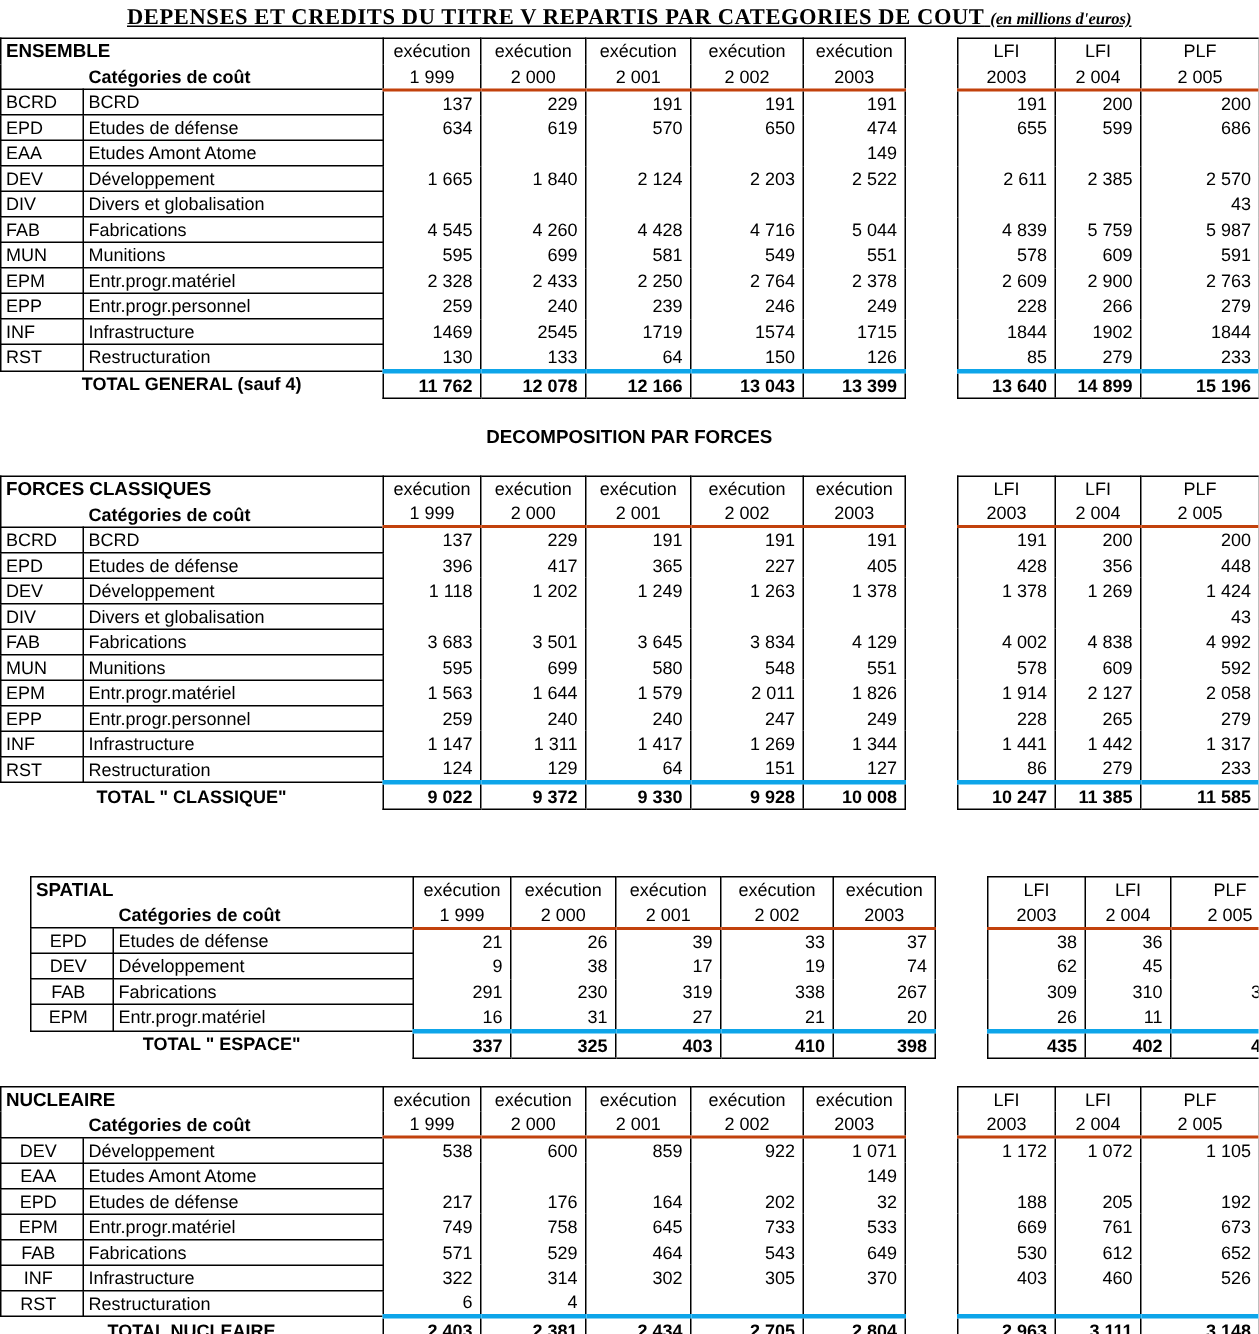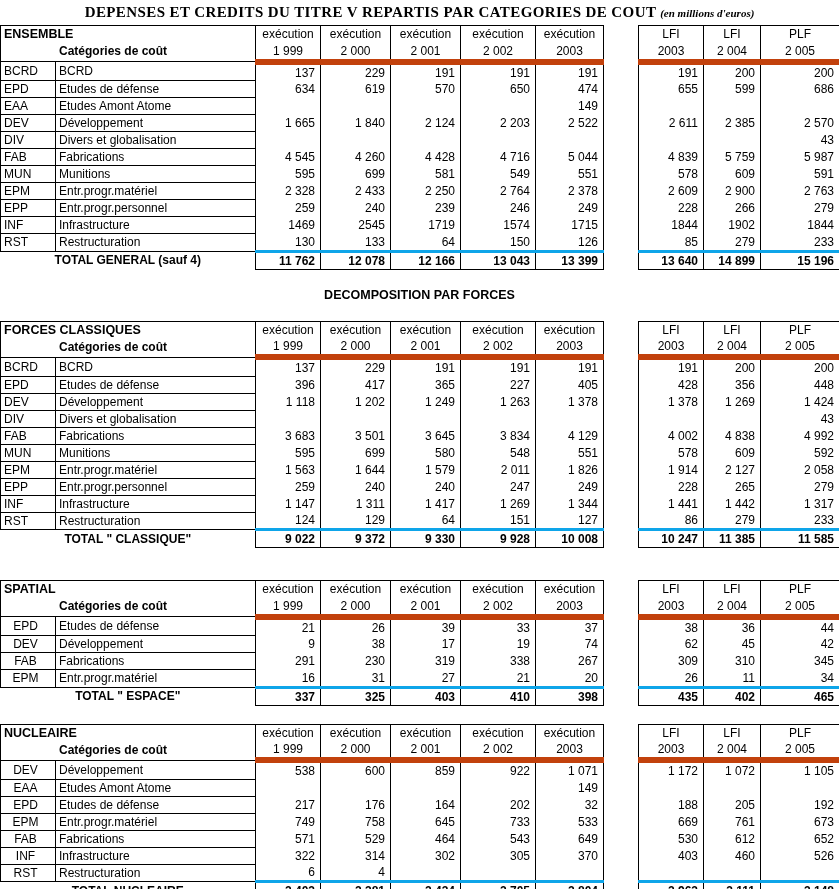--- a/index.html
+++ b/index.html
@@ -12,52 +12,53 @@
     font-size: 12px;
   }
   .title-bar {
     text-align: center;
     font-family: "Liberation Serif", serif;
     font-weight: 700;
     font-size: 15px;
     letter-spacing: .4px;
     padding-top: 4px;
     white-space: nowrap;
+    text-decoration: underline;
   }
   .title-unit {
     font-size: 11px;
     font-style: italic;
     letter-spacing: 0;
   }
   .forces-heading {
     text-align: center;
     font-weight: 700;
     font-size: 12.5px;
     margin: 18px 0 19px 0;
   }
   div[data-section="0"] { margin-top: 4px; }
-  div[data-section="2"] { margin-top: 32px; }
+  div[data-section="2"] { margin-top: 44px; padding-left: 20px; }
   div[data-section="3"] { margin-top: 18px; }
 
   table.grid { border-collapse: collapse; table-layout: fixed; width: 839px; }
   .grid td {
     height: 17px;
     line-height: 16px;
     padding: 0 5px;
     white-space: nowrap;
     overflow: hidden;
     font-size: 12px;
   }
   .grid td.secbox { border: 1px solid #000; padding: 0; vertical-align: top; }
   .secname { font-weight: 700; font-size: 12.5px; height: 17px; line-height: 17px; padding-left: 3px; }
   .cathdr  { font-weight: 700; height: 16px; line-height: 16px; padding-left: 58px; }
 
   .grid td.eh, .grid td.rh { border-left: 1px solid #000; border-right: 1px solid #000; text-align: center; }
   .grid td.t { border-top: 1px solid #000; }
-  .grid td.b { border-bottom: 6px solid #c2410c; }
+  .grid td.b { border-bottom: 2px solid #c2410c; }
   .grid td.gapc { border: 0; }
 
   .grid td.code { border: 1px solid #000; padding-left: 3px; }
   .grid td.cat  { border: 1px solid #000; padding-left: 3px; }
   .grid table, .grid td.num { font-variant-numeric: tabular-nums; }
   .grid td.num { border-left: 1px solid #000; text-align: right; }
   .grid td.laste { border-right: 1px solid #000; }
   .grid td.lastr { border-right: 1px solid #000; }
 
   .grid tr.total td { font-weight: 700; }

